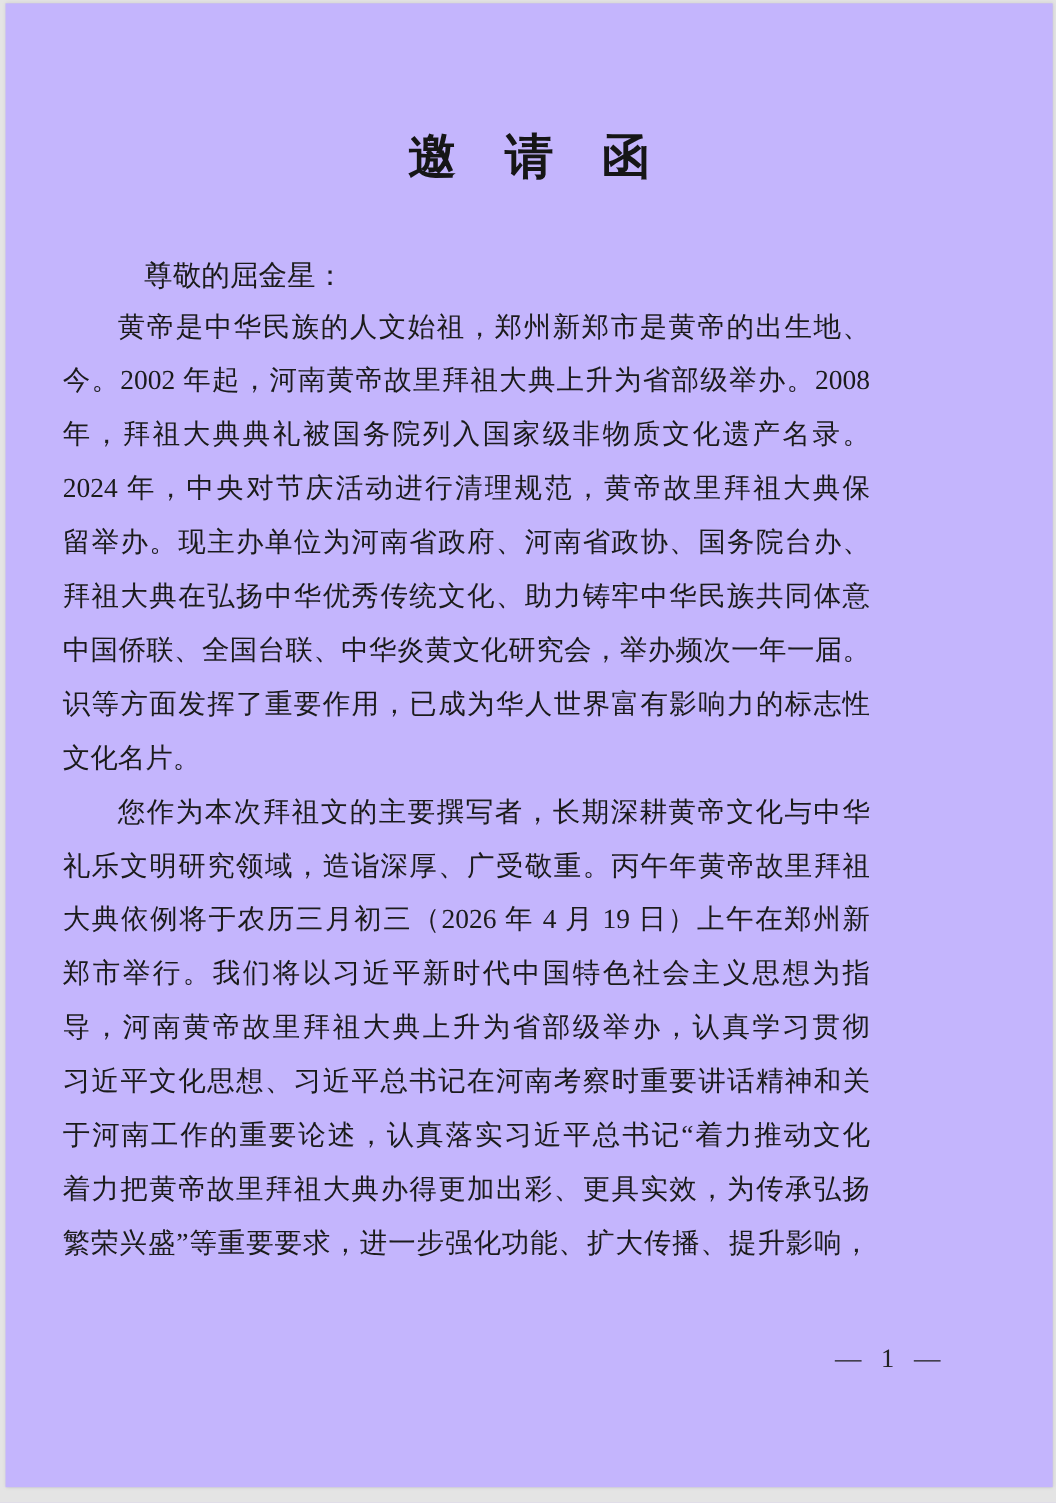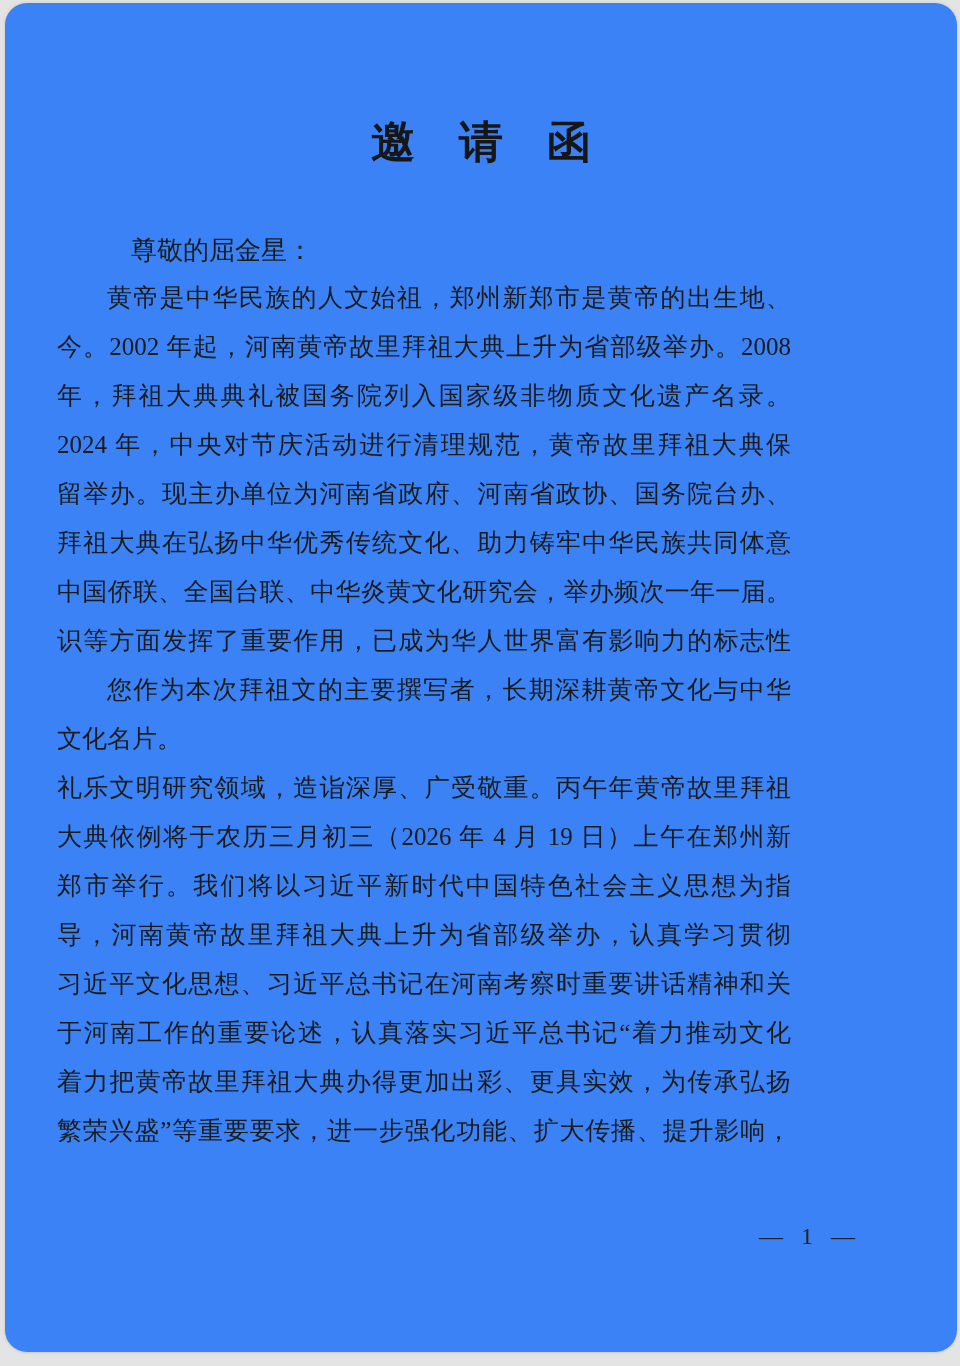--- a/index.html
+++ b/index.html
@@ -10,24 +10,23 @@
     background: #e4e4e4;
     overflow: hidden;
     font-family: "Liberation Serif", "DejaVu Serif", serif;
   }
   .page {
     position: absolute;
     top: 3px;
     left: 5px;
     right: 3px;
     bottom: 14px;
-    background: #3b82f6;
+    background: #c4b5fd;
     box-shadow: 0 0 4px rgba(0,0,0,0.10), 0 1px 2px rgba(0,0,0,0.06);
     color: #1b1b1b;
-    border-radius: 22px;
   }
   .doc-title {
     margin: 116px 0 0 0;
     text-align: center;
     font-size: 44px;
     line-height: 48px;
     font-weight: bold;
     letter-spacing: 0;
     color: #161616;
   }
@@ -72,23 +71,23 @@
   <div class="body-text">
 
     <div class="line indent">黄帝是中华民族的人文始祖，郑州新郑市是黄帝的出生地、</div>
     <div class="line">今。2002 年起，河南黄帝故里拜祖大典上升为省部级举办。2008</div>
     <div class="line">年，拜祖大典典礼被国务院列入国家级非物质文化遗产名录。</div>
     <div class="line">2024 年，中央对节庆活动进行清理规范，黄帝故里拜祖大典保</div>
     <div class="line">留举办。现主办单位为河南省政府、河南省政协、国务院台办、</div>
     <div class="line">拜祖大典在弘扬中华优秀传统文化、助力铸牢中华民族共同体意</div>
     <div class="line">中国侨联、全国台联、中华炎黄文化研究会，举办频次一年一届。</div>
     <div class="line">识等方面发挥了重要作用，已成为华人世界富有影响力的标志性</div>
+    <div class="line para-end">文化名片。</div>
+
     <div class="line indent">您作为本次拜祖文的主要撰写者，长期深耕黄帝文化与中华</div>
-
-    <div class="line para-end">文化名片。</div>
     <div class="line">礼乐文明研究领域，造诣深厚、广受敬重。丙午年黄帝故里拜祖</div>
     <div class="line">大典依例将于农历三月初三（2026 年 4 月 19 日）上午在郑州新</div>
     <div class="line">郑市举行。我们将以习近平新时代中国特色社会主义思想为指</div>
     <div class="line">导，河南黄帝故里拜祖大典上升为省部级举办，认真学习贯彻</div>
     <div class="line">习近平文化思想、习近平总书记在河南考察时重要讲话精神和关</div>
     <div class="line">于河南工作的重要论述，认真落实习近平总书记“着力推动文化</div>
     <div class="line">着力把黄帝故里拜祖大典办得更加出彩、更具实效，为传承弘扬</div>
     <div class="line">繁荣兴盛”等重要要求，进一步强化功能、扩大传播、提升影响，</div>
   </div>
 

